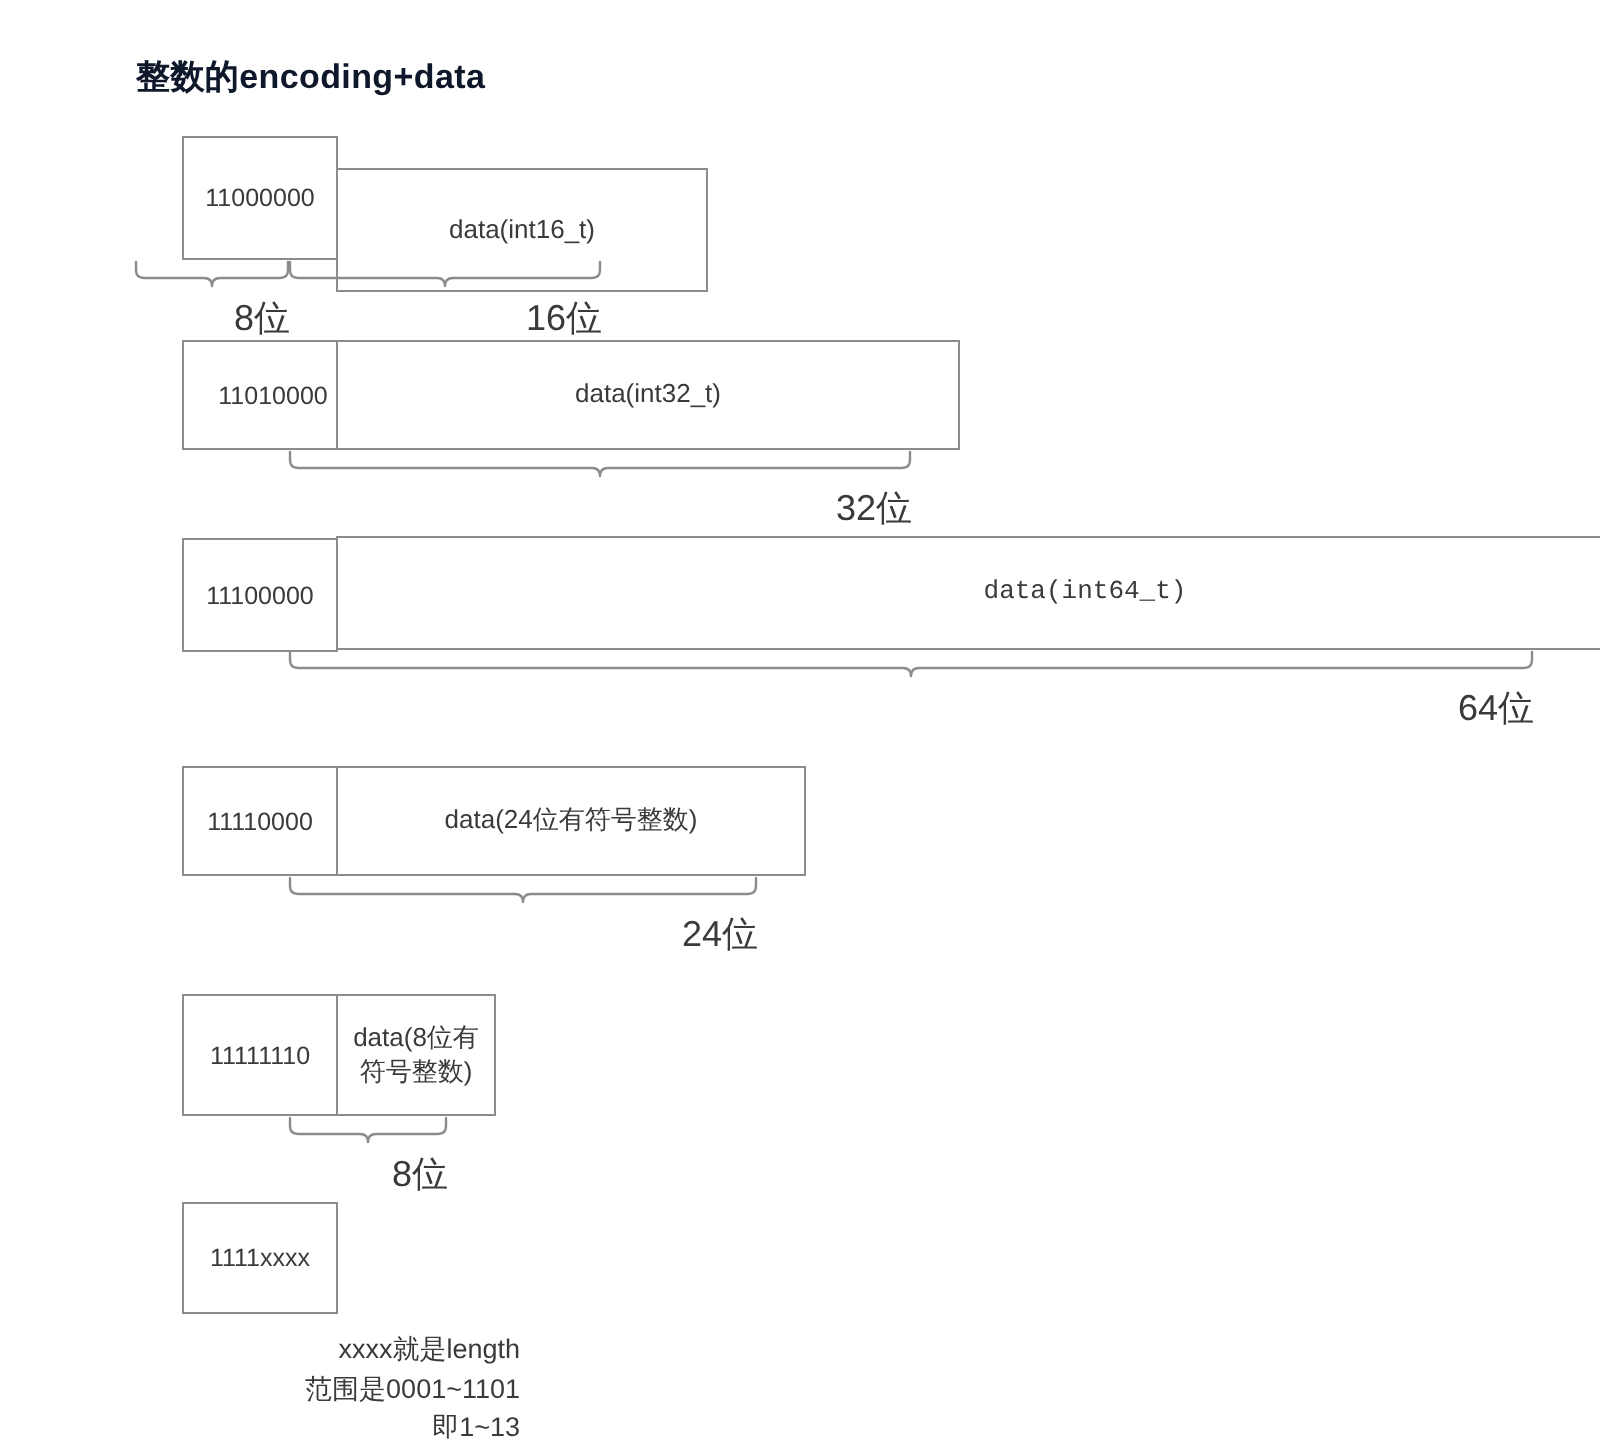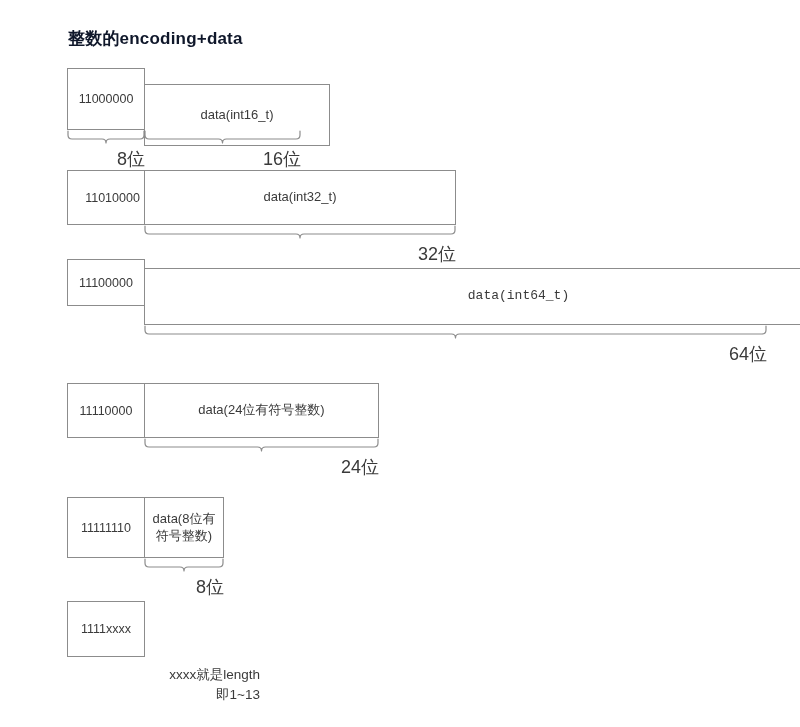--- a/index.html
+++ b/index.html
@@ -41,20 +41,21 @@
     border: 1px solid #8c8c8c;
     background: #ffffff;
     display: flex;
     align-items: center;
     justify-content: center;
     text-align: center;
     font-size: 13px;
     color: #3a3a3a;
     line-height: 1.28;
     padding: 0 3px;
+    margin-left: 24px;
   }
   .seg.encoding {
     font-size: 12.5px;
   }
   .brace-wrap {
     position: absolute;
   }
   .brace-wrap svg {
     display: block;
   }
@@ -107,21 +108,21 @@
 
     <div class="brace-wrap" style="left:144px; top:225px; width:312px; height:16px;">
       <svg width="312" height="16" viewBox="0 0 312 16">
         <path d="M1,1 L1,5 Q1,9 5,9 L152,9 Q156,9 156,13 Q156,9 160,9 L307,9 Q311,9 311,5 L311,1" fill="none" stroke="#8c8c8c" stroke-width="1.2" stroke-linecap="round" stroke-linejoin="round"></path>
       </svg>
     </div>
     <div class="brace-label" style="left:144px; top:242px; width:312px;">32位</div>
   </div>
 
   <div class="row">
-    <div class="seg encoding" style="left:67px; top:259px; width:78px; height:47px;">11100000</div>
+    <div class="seg encoding" style="left:67px; top:269px; width:78px; height:57px;">11100000</div>
     <div class="seg data" style="left:144px; top:268px; width:749px; height:57px;font-family:Liberation Mono, monospace;">data(int64_t)</div>
 
     <div class="brace-wrap" style="left:144px; top:325px; width:623px; height:16px;">
       <svg width="623" height="16" viewBox="0 0 623 16">
         <path d="M1,1 L1,5 Q1,9 5,9 L307.5,9 Q311.5,9 311.5,13 Q311.5,9 315.5,9 L618,9 Q622,9 622,5 L622,1" fill="none" stroke="#8c8c8c" stroke-width="1.2" stroke-linecap="round" stroke-linejoin="round"></path>
       </svg>
     </div>
     <div class="brace-label" style="left:144px; top:342px; width:623px;">64位</div>
   </div>
 
@@ -148,16 +149,17 @@
     </div>
     <div class="brace-label" style="left:144px; top:575px; width:80px;">8位</div>
   </div>
 
   <div class="row">
     <div class="seg encoding" style="left:67px; top:601px; width:78px; height:56px;">1111xxxx</div>
   </div>
 
   <div class="caption" style="left:45px; top:665px; width:215px;text-align:right;">
     <div>xxxx就是length</div>
+    <div>范围是0001~1101</div>
     <div>即1~13</div>
   </div>
 
 </div>
 
 </body></html>

